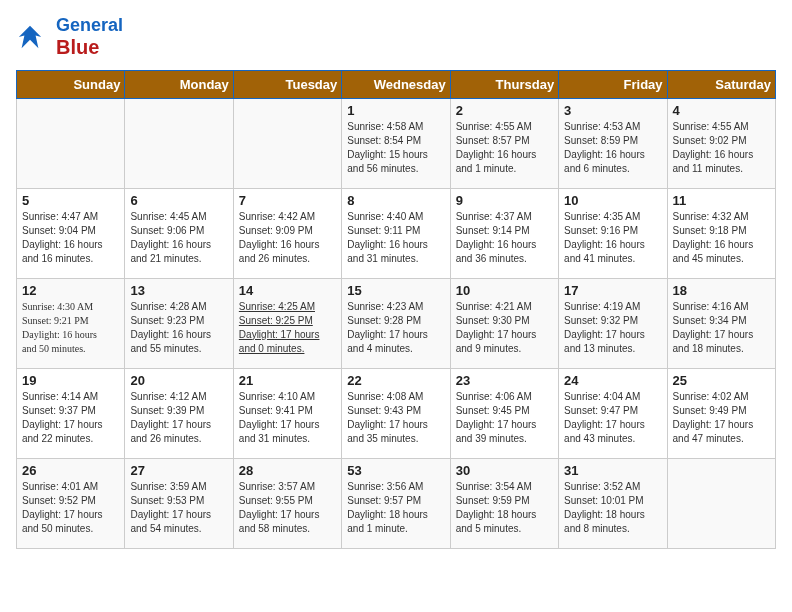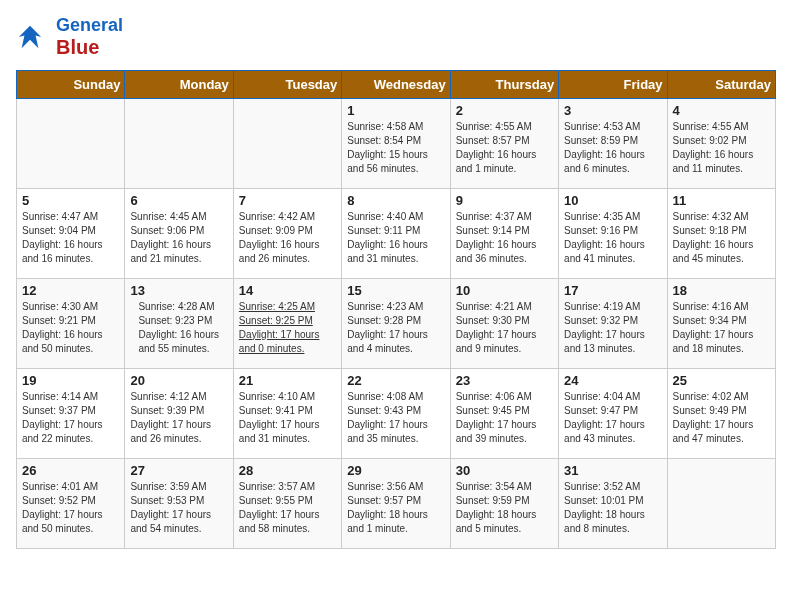--- a/index.html
+++ b/index.html
@@ -184,28 +184,28 @@
           <div class="day-number">11</div>
           <div class="day-info" style="white-space: pre-line;">Sunrise: 4:32 AM
 Sunset: 9:18 PM
 Daylight: 16 hours
 and 45 minutes.</div>
         </td>
       </tr>
       <tr>
         <td>
           <div class="day-number">12</div>
-          <div class="day-info" style="white-space: pre-line;">Sunrise: 4:30 AM
+          <div class="day-info" style="white-space: pre-line; font-family: Liberation Serif, serif;">Sunrise: 4:30 AM
 Sunset: 9:21 PM
 Daylight: 16 hours
 and 50 minutes.</div>
         </td>
         <td>
           <div class="day-number">13</div>
-          <div class="day-info" style="white-space: pre-line; margin-left: 8px;">Sunrise: 4:28 AM
+          <div class="day-info" style="white-space: pre-line;">Sunrise: 4:28 AM
 Sunset: 9:23 PM
 Daylight: 16 hours
 and 55 minutes.</div>
         </td>
         <td>
           <div class="day-number">14</div>
           <div class="day-info" style="white-space: pre-line; text-decoration: underline;">Sunrise: 4:25 AM
 Sunset: 9:25 PM
 Daylight: 17 hours
 and 0 minutes.</div>
@@ -306,21 +306,21 @@
 and 54 minutes.</div>
         </td>
         <td>
           <div class="day-number">28</div>
           <div class="day-info" style="white-space: pre-line;">Sunrise: 3:57 AM
 Sunset: 9:55 PM
 Daylight: 17 hours
 and 58 minutes.</div>
         </td>
         <td>
-          <div class="day-number">29</div>
+          <div class="day-number">53</div>
           <div class="day-info" style="white-space: pre-line;">Sunrise: 3:56 AM
 Sunset: 9:57 PM
 Daylight: 18 hours
 and 1 minute.</div>
         </td>
         <td>
           <div class="day-number">30</div>
           <div class="day-info" style="white-space: pre-line;">Sunrise: 3:54 AM
 Sunset: 9:59 PM
 Daylight: 18 hours

